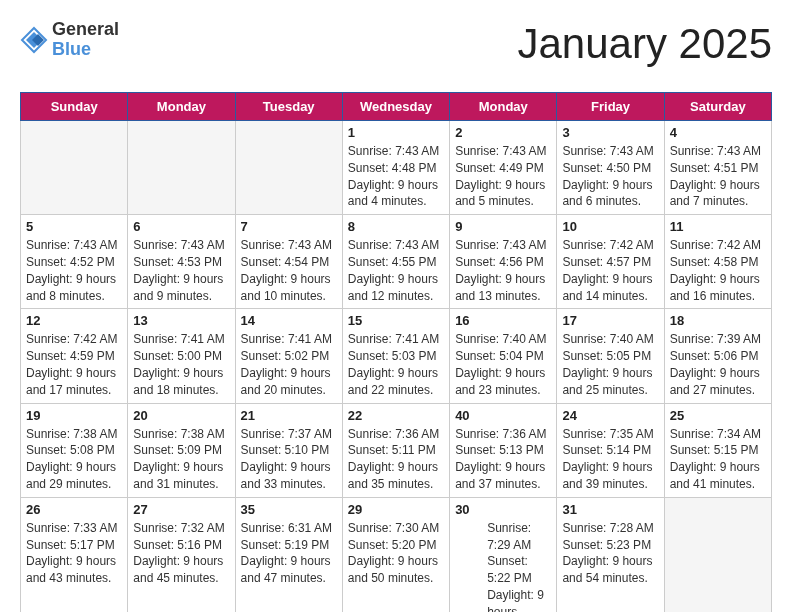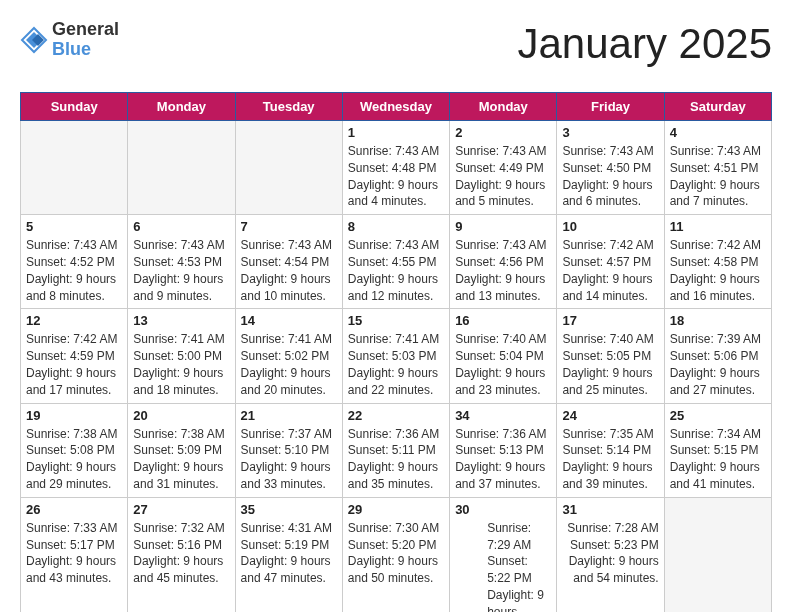--- a/index.html
+++ b/index.html
@@ -283,21 +283,21 @@
 and 33 minutes.</div>
         </td>
         <td>
           <div class="day-num">22</div>
           <div class="day-info" style="white-space: pre-line;">Sunrise: 7:36 AM
 Sunset: 5:11 PM
 Daylight: 9 hours
 and 35 minutes.</div>
         </td>
         <td>
-          <div class="day-num">34</div>
+          <div class="day-num">40</div>
           <div class="day-info" style="white-space: pre-line;">Sunrise: 7:36 AM
 Sunset: 5:13 PM
 Daylight: 9 hours
 and 37 minutes.</div>
         </td>
         <td>
           <div class="day-num">24</div>
           <div class="day-info" style="white-space: pre-line;">Sunrise: 7:35 AM
 Sunset: 5:14 PM
 Daylight: 9 hours
@@ -321,42 +321,42 @@
         </td>
         <td>
           <div class="day-num">27</div>
           <div class="day-info" style="white-space: pre-line;">Sunrise: 7:32 AM
 Sunset: 5:16 PM
 Daylight: 9 hours
 and 45 minutes.</div>
         </td>
         <td>
           <div class="day-num">35</div>
-          <div class="day-info" style="white-space: pre-line;">Sunrise: 4:31 AM
+          <div class="day-info" style="white-space: pre-line;">Sunrise: 6:31 AM
 Sunset: 5:19 PM
 Daylight: 9 hours
 and 47 minutes.</div>
         </td>
         <td>
           <div class="day-num">29</div>
           <div class="day-info" style="white-space: pre-line;">Sunrise: 7:30 AM
 Sunset: 5:20 PM
 Daylight: 9 hours
 and 50 minutes.</div>
         </td>
         <td>
           <div class="day-num">30</div>
           <div class="day-info" style="white-space: pre-line; margin-left: 32px;">Sunrise: 7:29 AM
 Sunset: 5:22 PM
 Daylight: 9 hours
 and 52 minutes.</div>
         </td>
         <td>
           <div class="day-num">31</div>
-          <div class="day-info" style="white-space: pre-line; text-align: right;">Sunrise: 7:28 AM
+          <div class="day-info" style="white-space: pre-line;">Sunrise: 7:28 AM
 Sunset: 5:23 PM
 Daylight: 9 hours
 and 54 minutes.</div>
         </td>
         <td class="empty"></td>
       </tr>
     </tbody>
 </table>
 
 </body></html>

